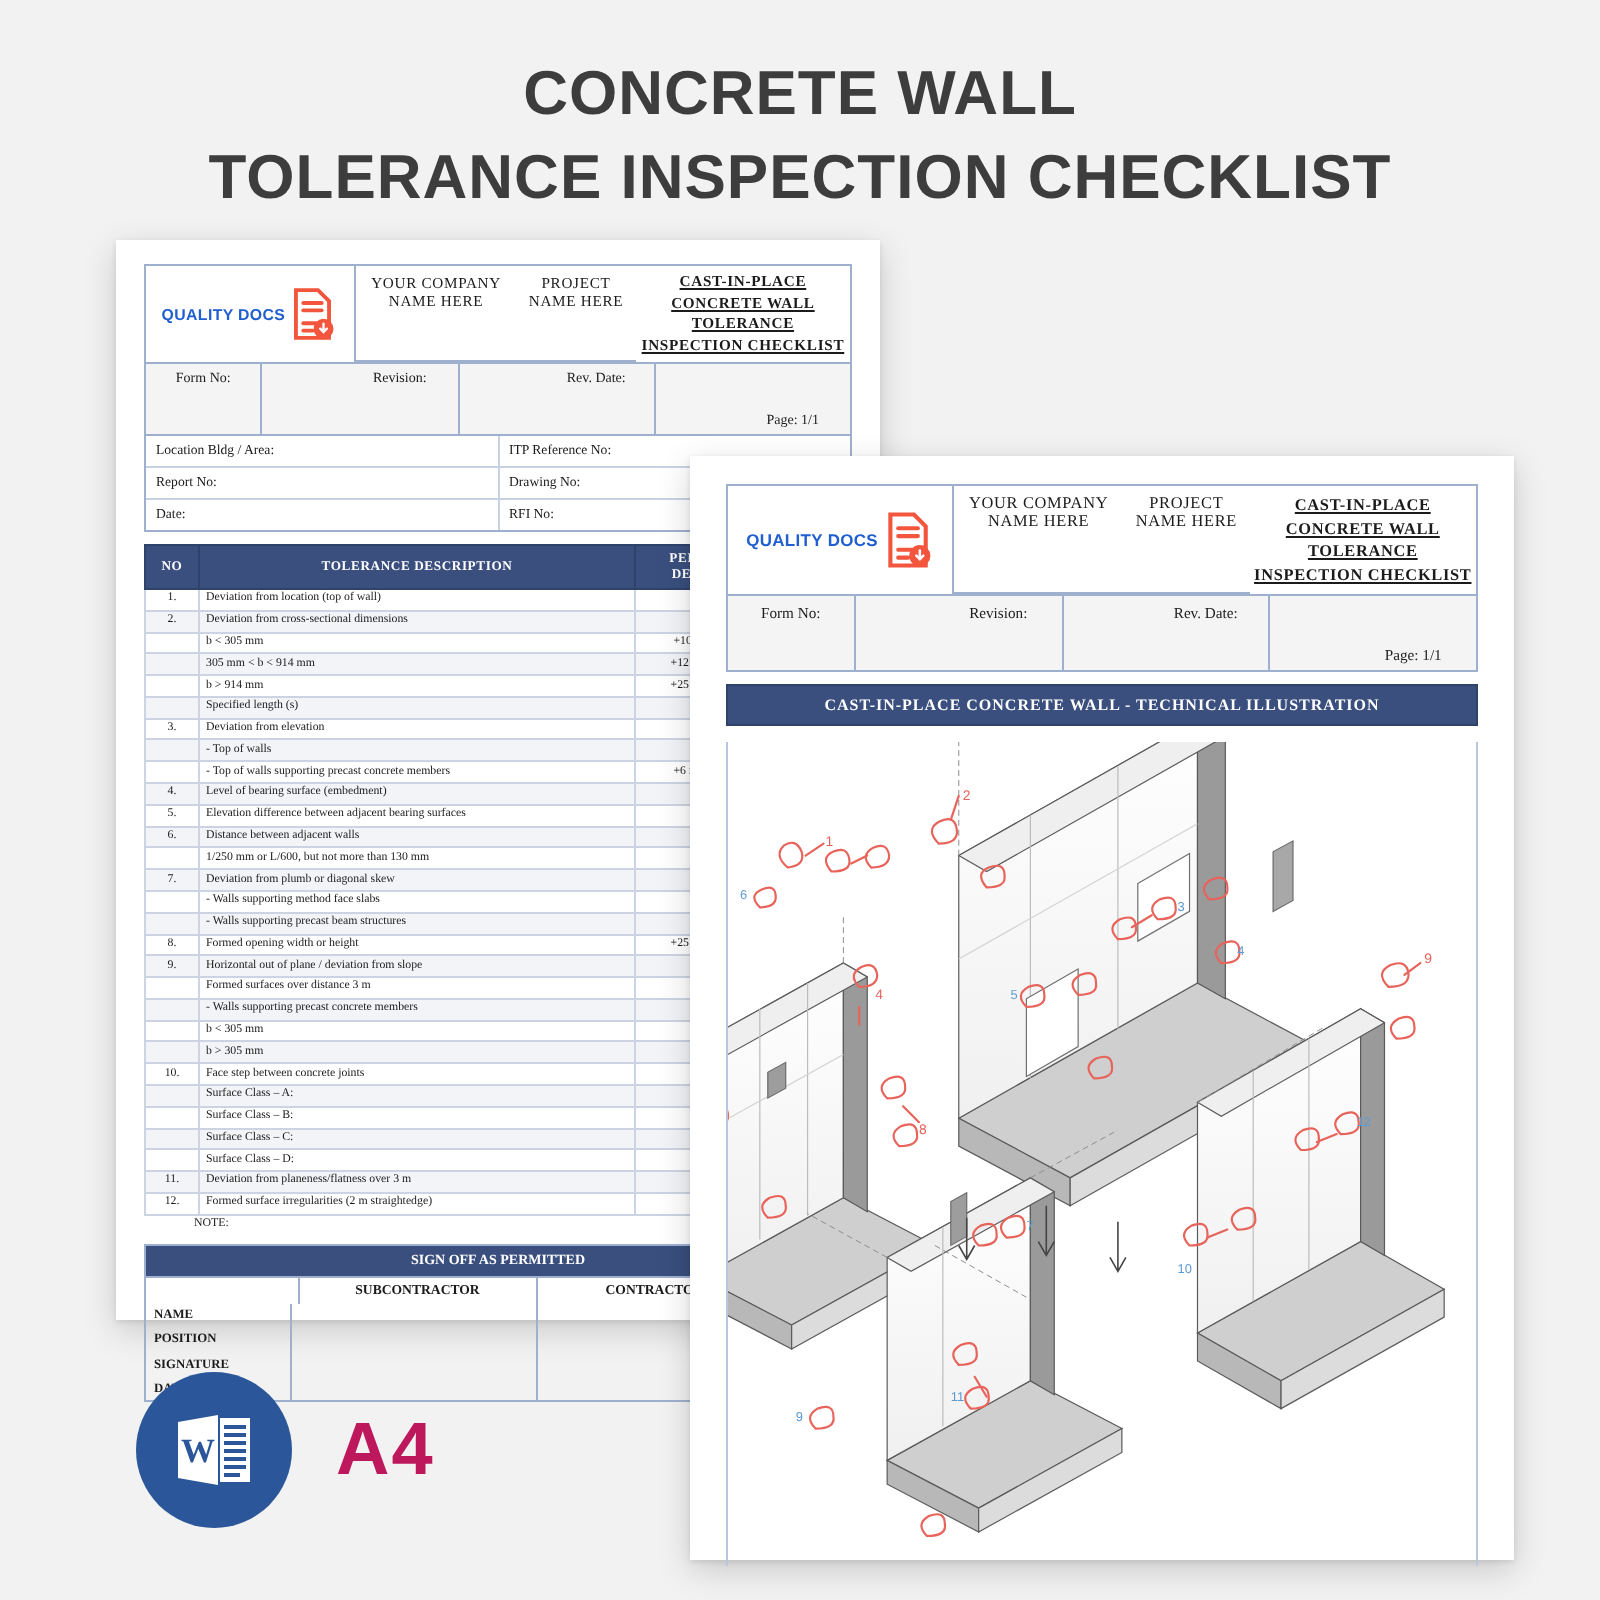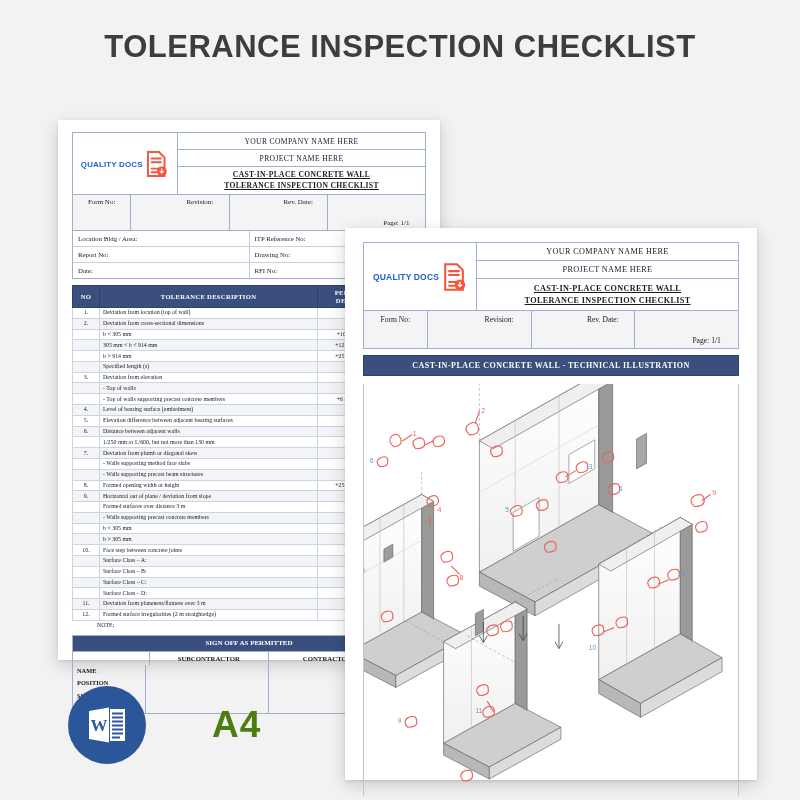--- a/index.html
+++ b/index.html
@@ -29,21 +29,21 @@
   .sheet-inner{position:absolute;left:0;top:0;right:0;bottom:0;padding:12px 14px;box-sizing:border-box;}
   #sheet-illustration .sheet-inner{padding:14px 18px;}
 
   
   .doc-head{display:flex;border:1px solid #9fb0cf;border-bottom:none;}
   .logo-cell{
     width:104px;flex:0 0 104px;border-right:1px solid #9fb0cf;
     display:flex;align-items:center;justify-content:center;padding:3px 0;
   }
   #sheet-illustration .logo-cell{width:112px;flex:0 0 112px;}
-  .head-lines{flex:1;display:flex;flex-direction:column;}
+  .head-lines{flex:1;display:flex;flex-direction:row;}
   .head-lines .hl{
     border-bottom:1px solid #9fb0cf;text-align:center;
     font-family:"Liberation Serif", serif;color:#1b1b1b;
     font-size:7.6px;letter-spacing:.35px;padding:3.5px 2px;
   }
   #sheet-illustration .head-lines .hl{font-size:8.2px;padding:4px 2px;}
   .head-lines .hl:last-child{border-bottom:none;text-decoration:underline;}
   .hl.title{font-weight:bold;line-height:10.5px;padding:3px 2px;}
   #sheet-illustration .hl.title{line-height:11.5px;}
 
@@ -140,26 +140,27 @@
     height:412px;position:relative;
   }
   .illus-svg{position:absolute;left:0;top:0;width:100%;height:100%;}
 
   
   .badge{position:absolute;left:68px;top:686px;display:flex;align-items:center;gap:22px;}
   .word-circle{
     width:78px;height:78px;border-radius:50%;background:#2b579a;
     display:flex;align-items:center;justify-content:center;
   }
-  .a4{font-size:37px;font-weight:bold;color:#4d7c0f;letter-spacing:1px;margin-left:44px;}
+  .a4{font-size:37px;font-weight:bold;color:#be185d;letter-spacing:1px;}
 </style>
 </head>
 <body>
 
 <div class="hero">
+  <div>CONCRETE WALL</div>
   <div class="l2">TOLERANCE INSPECTION CHECKLIST</div>
 </div>
 
 <div class="sheet" id="sheet-checklist">
   <div class="sheet-inner">
 
     <div class="doc-head">
       <div class="logo-cell">
         <div class="logo">
           <span class="logo-word">QUALITY DOCS</span>

